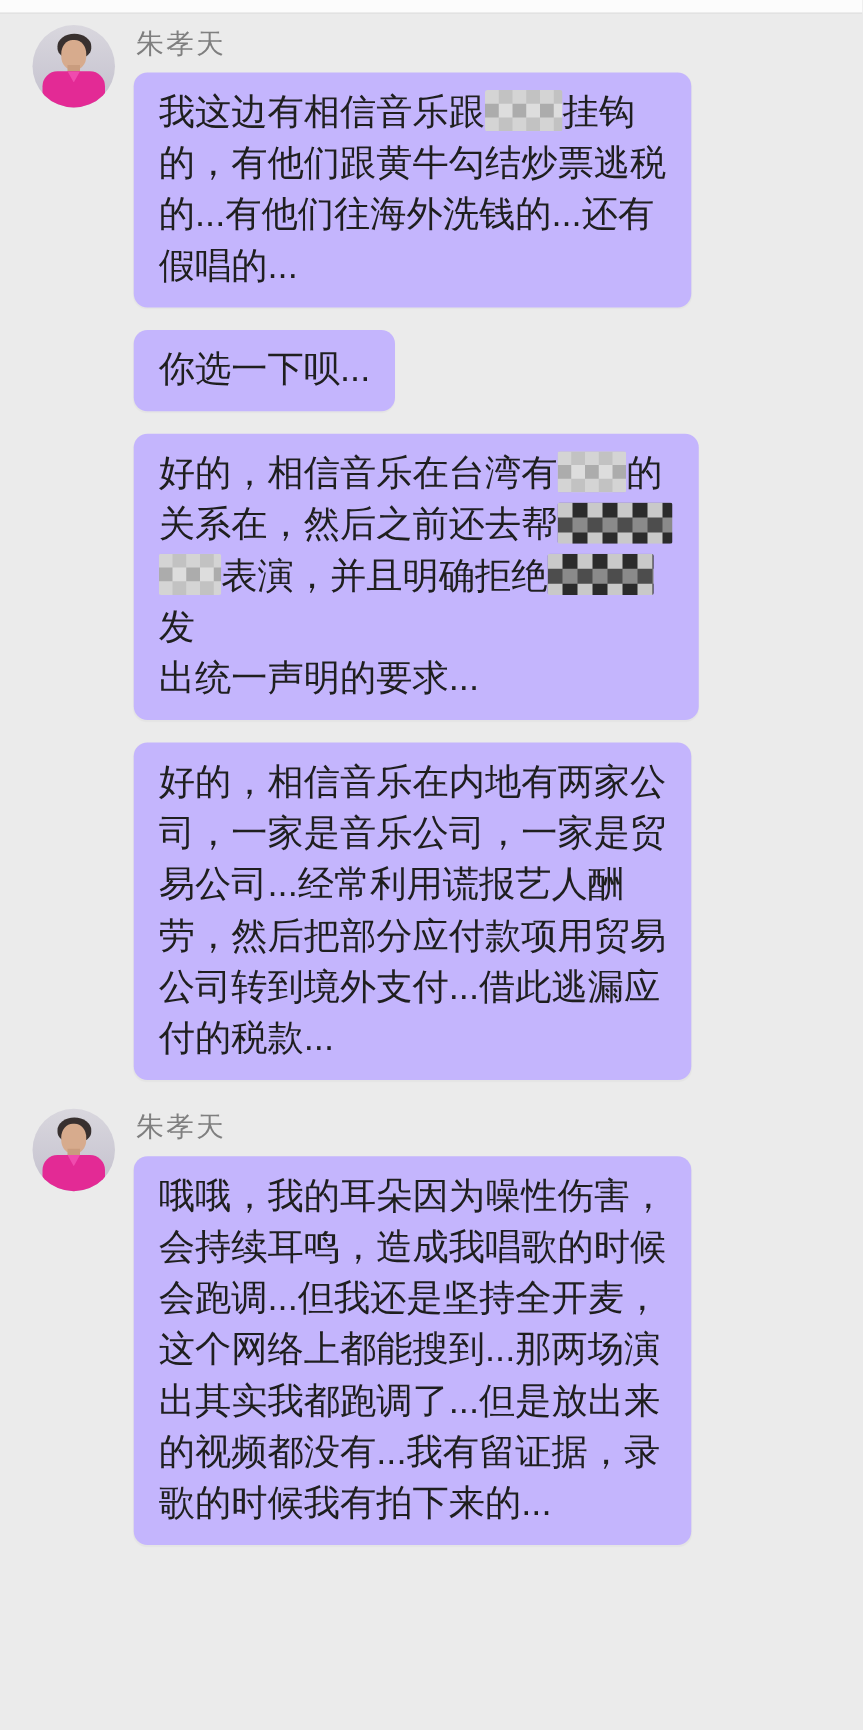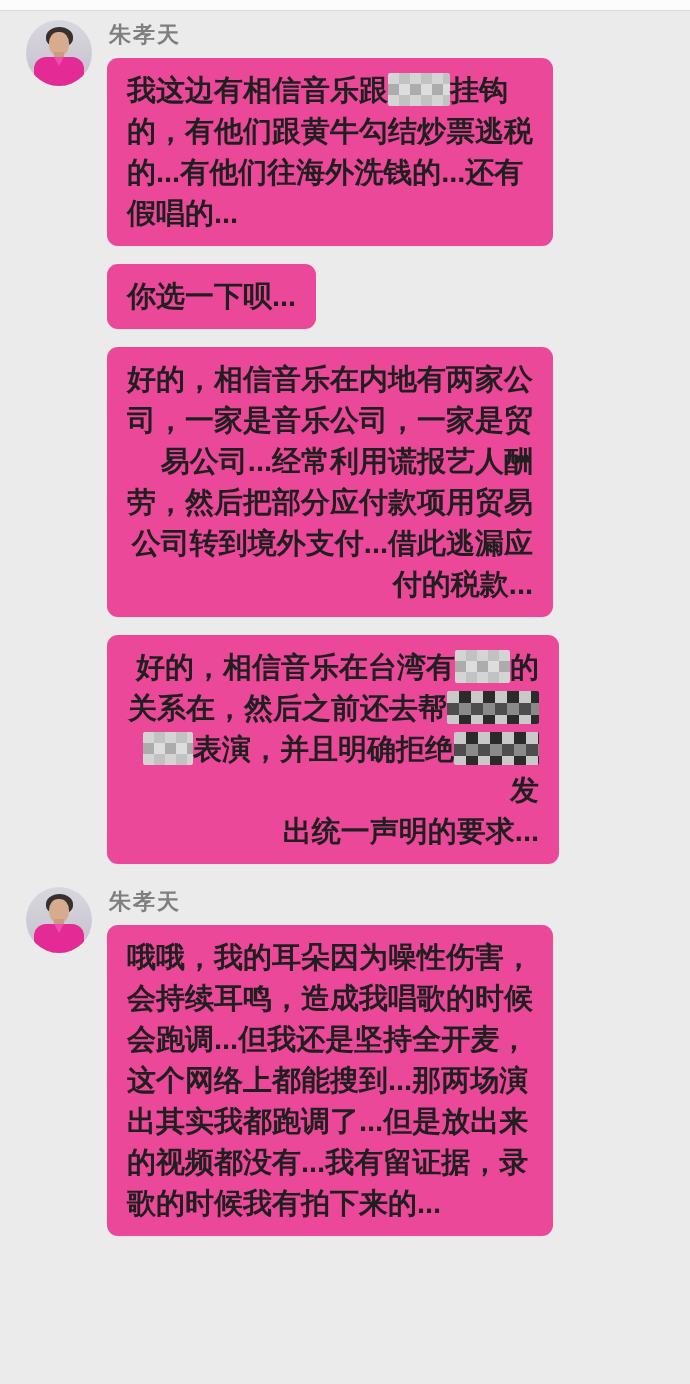--- a/index.html
+++ b/index.html
@@ -13,21 +13,20 @@
   .top-strip {
     height:11px;
     background:#fcfcfc;
     border-bottom:1px solid #dcdcdc;
   }
   .chat { padding:0; }
   .group {
     display:flex;
     align-items:flex-start;
     padding:9px 16px 0 26px;
-    font-weight:bold;
   }
   .avatar {
     width:66px; height:66px;
     border-radius:50%;
     background:linear-gradient(180deg,#d9d7de 0%,#c3c0cd 100%);
     position:relative;
     overflow:hidden;
     flex-shrink:0;
     margin-right:15px;
   }
@@ -63,30 +62,30 @@
   .group-body { min-width:0; }
   .sender-name {
     font-size:22px;
     line-height:26px;
     color:#7f7f7f;
     margin:2px 0 10px 2px;
     letter-spacing:2px;
   }
   .bubble-list { display:flex; flex-direction:column; align-items:flex-start; }
   .bubble {
-    background:#ec4899;
+    background:#c4b5fd;
     border-radius:11px;
     padding:12px 20px;
     font-size:29px;
     line-height:41px;
     white-space:pre-wrap;
     max-width:452px;
     box-shadow:0 1px 1px rgba(0,0,0,0.03);
   }
-  .bubble + .bubble { margin-top:18px;text-align:right; }
+  .bubble + .bubble { margin-top:18px; }
   .mosaic {
     display:inline-block;
     height:33px;
     vertical-align:-6px;
     border-radius:2px;
   }
   .mosaic.light {
     background:repeating-conic-gradient(#c2c2c2 0% 25%, #dddddd 25% 50%, #acacac 50% 75%, #d4d4d4 75% 100%);
     background-size:22px 22px;
   }
@@ -111,30 +110,30 @@
       <div class="collar"></div>
     </div>
     <div class="group-body">
       <div class="sender-name">朱孝天</div>
       <div class="bubble-list">
           <div class="bubble">我这边有相信音乐跟<span class="mosaic light" style="width: 62px;"></span>挂钩
 的，有他们跟黄牛勾结炒票逃税
 的...有他们往海外洗钱的...还有
 假唱的...</div>
           <div class="bubble">你选一下呗...</div>
+          <div class="bubble">好的，相信音乐在台湾有<span class="mosaic light" style="width: 55px;"></span>的
+关系在，然后之前还去帮<span class="mosaic dark" style="width: 92px;"></span>
+<span class="mosaic light" style="width: 50px;"></span>表演，并且明确拒绝<span class="mosaic dark" style="width: 85px;"></span>发
+出统一声明的要求...</div>
           <div class="bubble">好的，相信音乐在内地有两家公
 司，一家是音乐公司，一家是贸
 易公司...经常利用谎报艺人酬
 劳，然后把部分应付款项用贸易
 公司转到境外支付...借此逃漏应
 付的税款...</div>
-          <div class="bubble">好的，相信音乐在台湾有<span class="mosaic light" style="width: 55px;"></span>的
-关系在，然后之前还去帮<span class="mosaic dark" style="width: 92px;"></span>
-<span class="mosaic light" style="width: 50px;"></span>表演，并且明确拒绝<span class="mosaic dark" style="width: 85px;"></span>发
-出统一声明的要求...</div>
         </div>
     </div>
   </div>
 
   <div class="group" style="padding-top:23px;">
     <div class="avatar">
       <div class="hair"></div>
       <div class="face"></div>
       <div class="neck"></div>
       <div class="shirt"></div>

